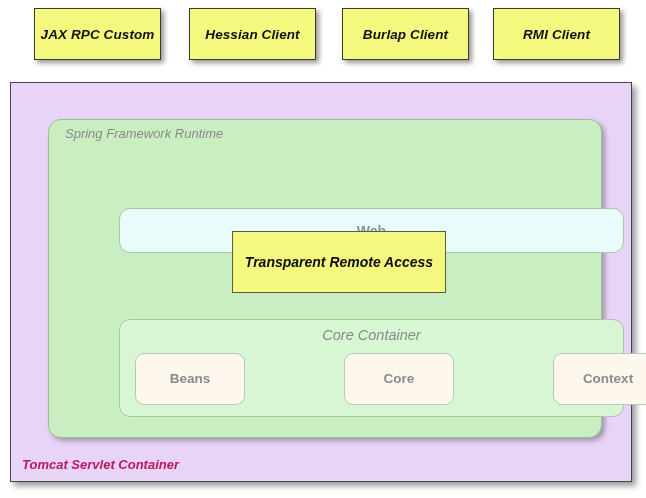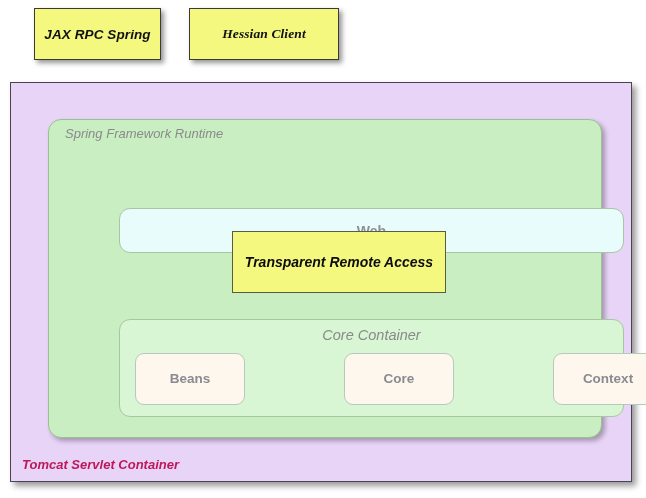--- a/index.html
+++ b/index.html
@@ -44,21 +44,21 @@
   }
   .client-box span {
     font-style: italic;
     font-weight: bold;
     font-size: 13.5px;
     color: #111111;
     letter-spacing: 0.1px;
     white-space: nowrap;
   }
   .client-1 { left: 34px;  width: 127px; }
-  .client-2 { left: 189px; width: 150px; font-family: Liberation Serif, serif; }
+  .client-2 { left: 189px; width: 127px; }
   .client-3 { left: 342px; width: 127px; }
   .client-4 { left: 493px; width: 127px; }
 
   
   .tomcat {
     position: absolute;
     left: 10px;
     top: 82px;
     width: 622px;
     height: 400px;
@@ -202,24 +202,30 @@
     height: 70px;
   }
 </style>
 </head>
 <body>
 
 <div class="stage">
 
   <div class="client-row">
     <div class="client-box client-1">
-      <span>JAX RPC Spring</span>
+      <span>JAX RPC Custom</span>
     </div>
     <div class="client-box client-2">
       <span>Hessian Client</span>
+    </div>
+    <div class="client-box client-3">
+      <span>Burlap Client</span>
+    </div>
+    <div class="client-box client-4">
+      <span>RMI Client</span>
     </div>
   </div>
 
   <div class="tomcat">
 
     <div class="spring">
       <div class="spring-label">Spring Framework Runtime</div>
 
       <div class="web-band">
         <span>Web</span>

